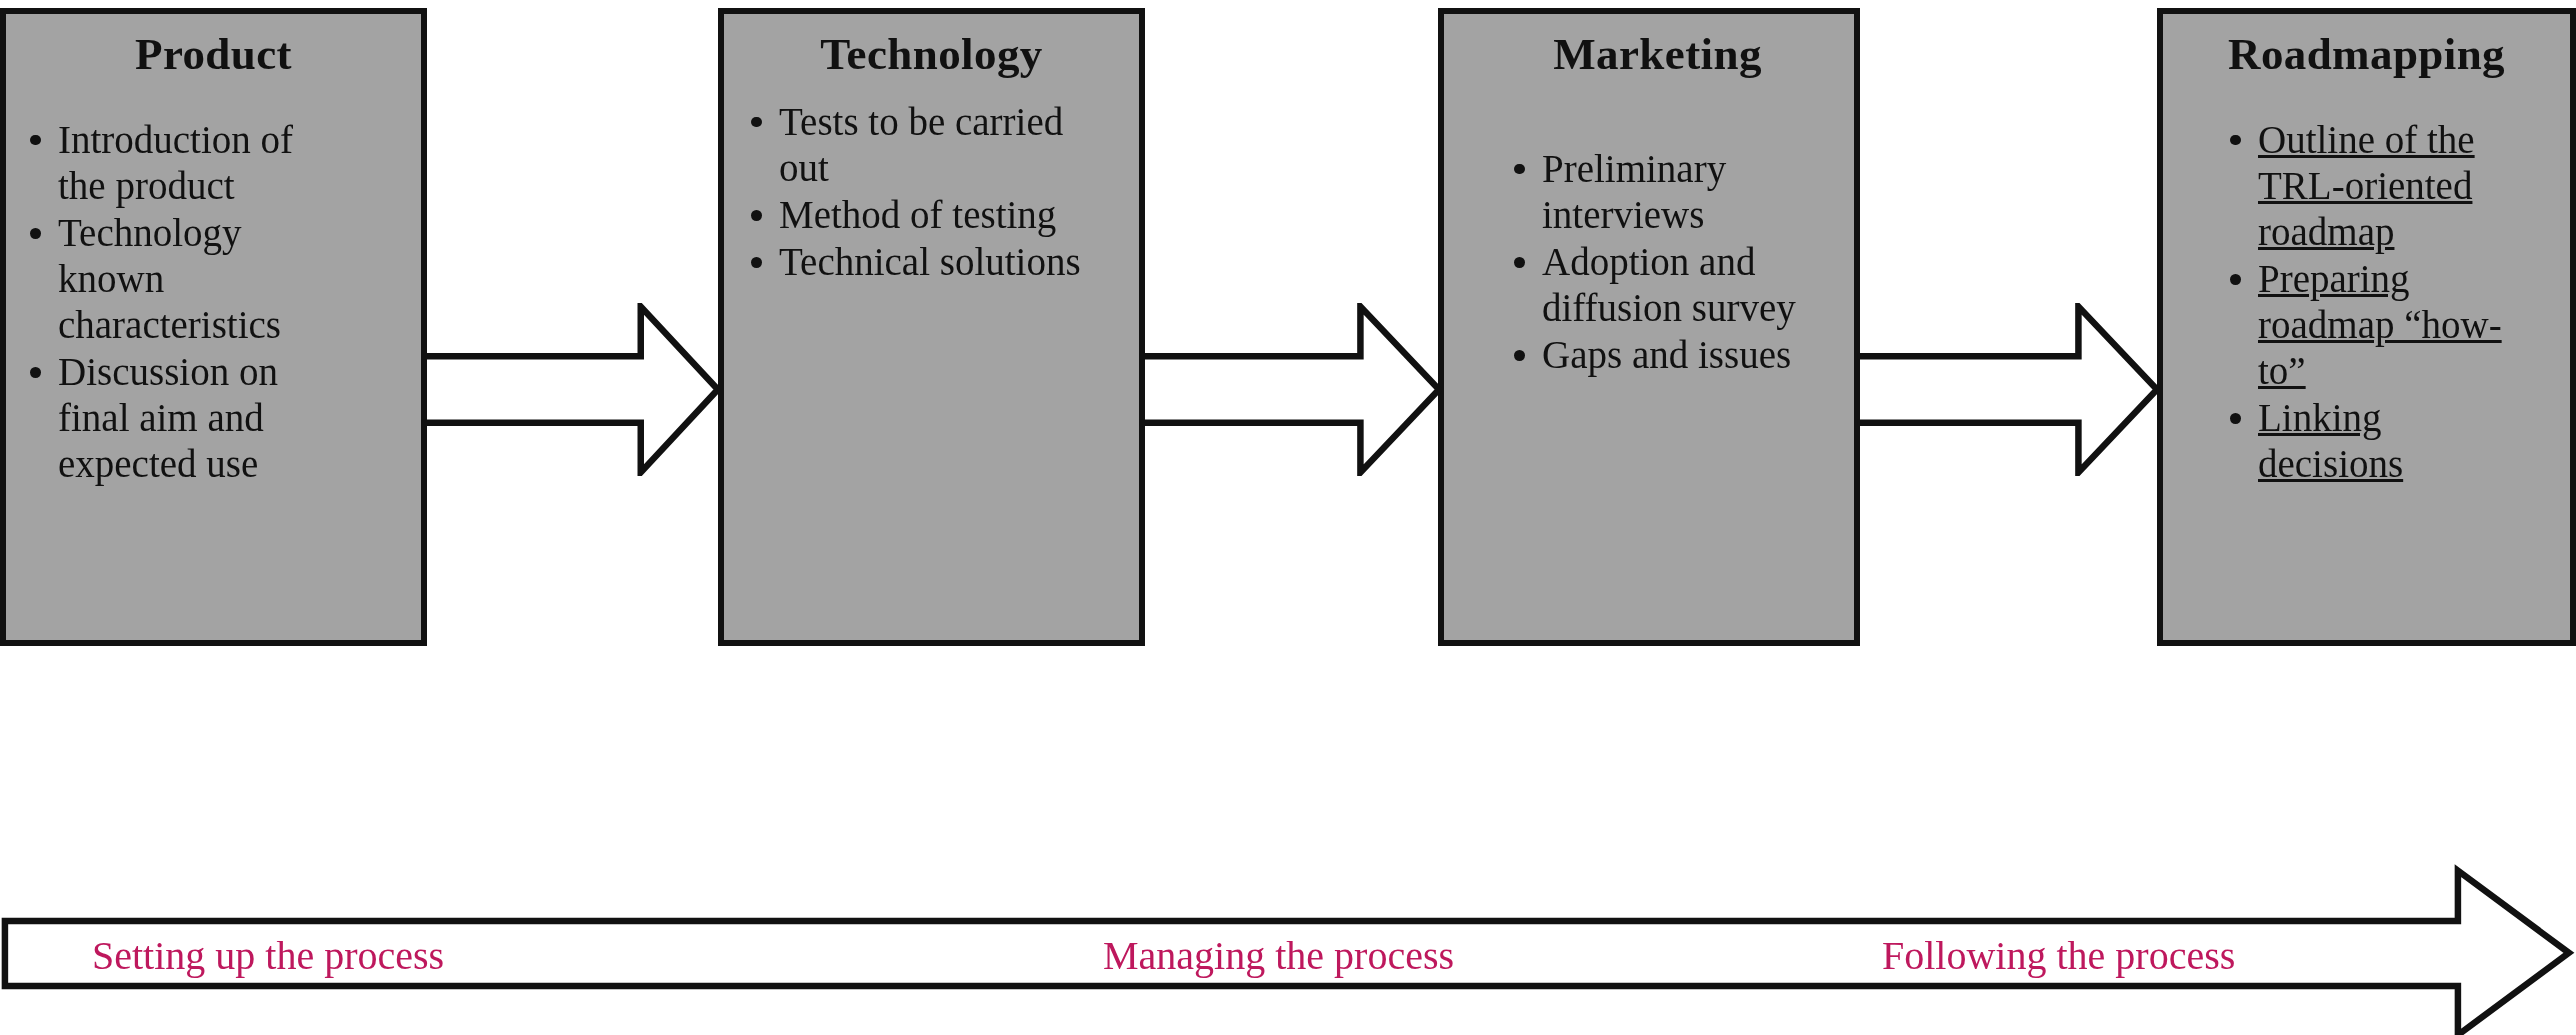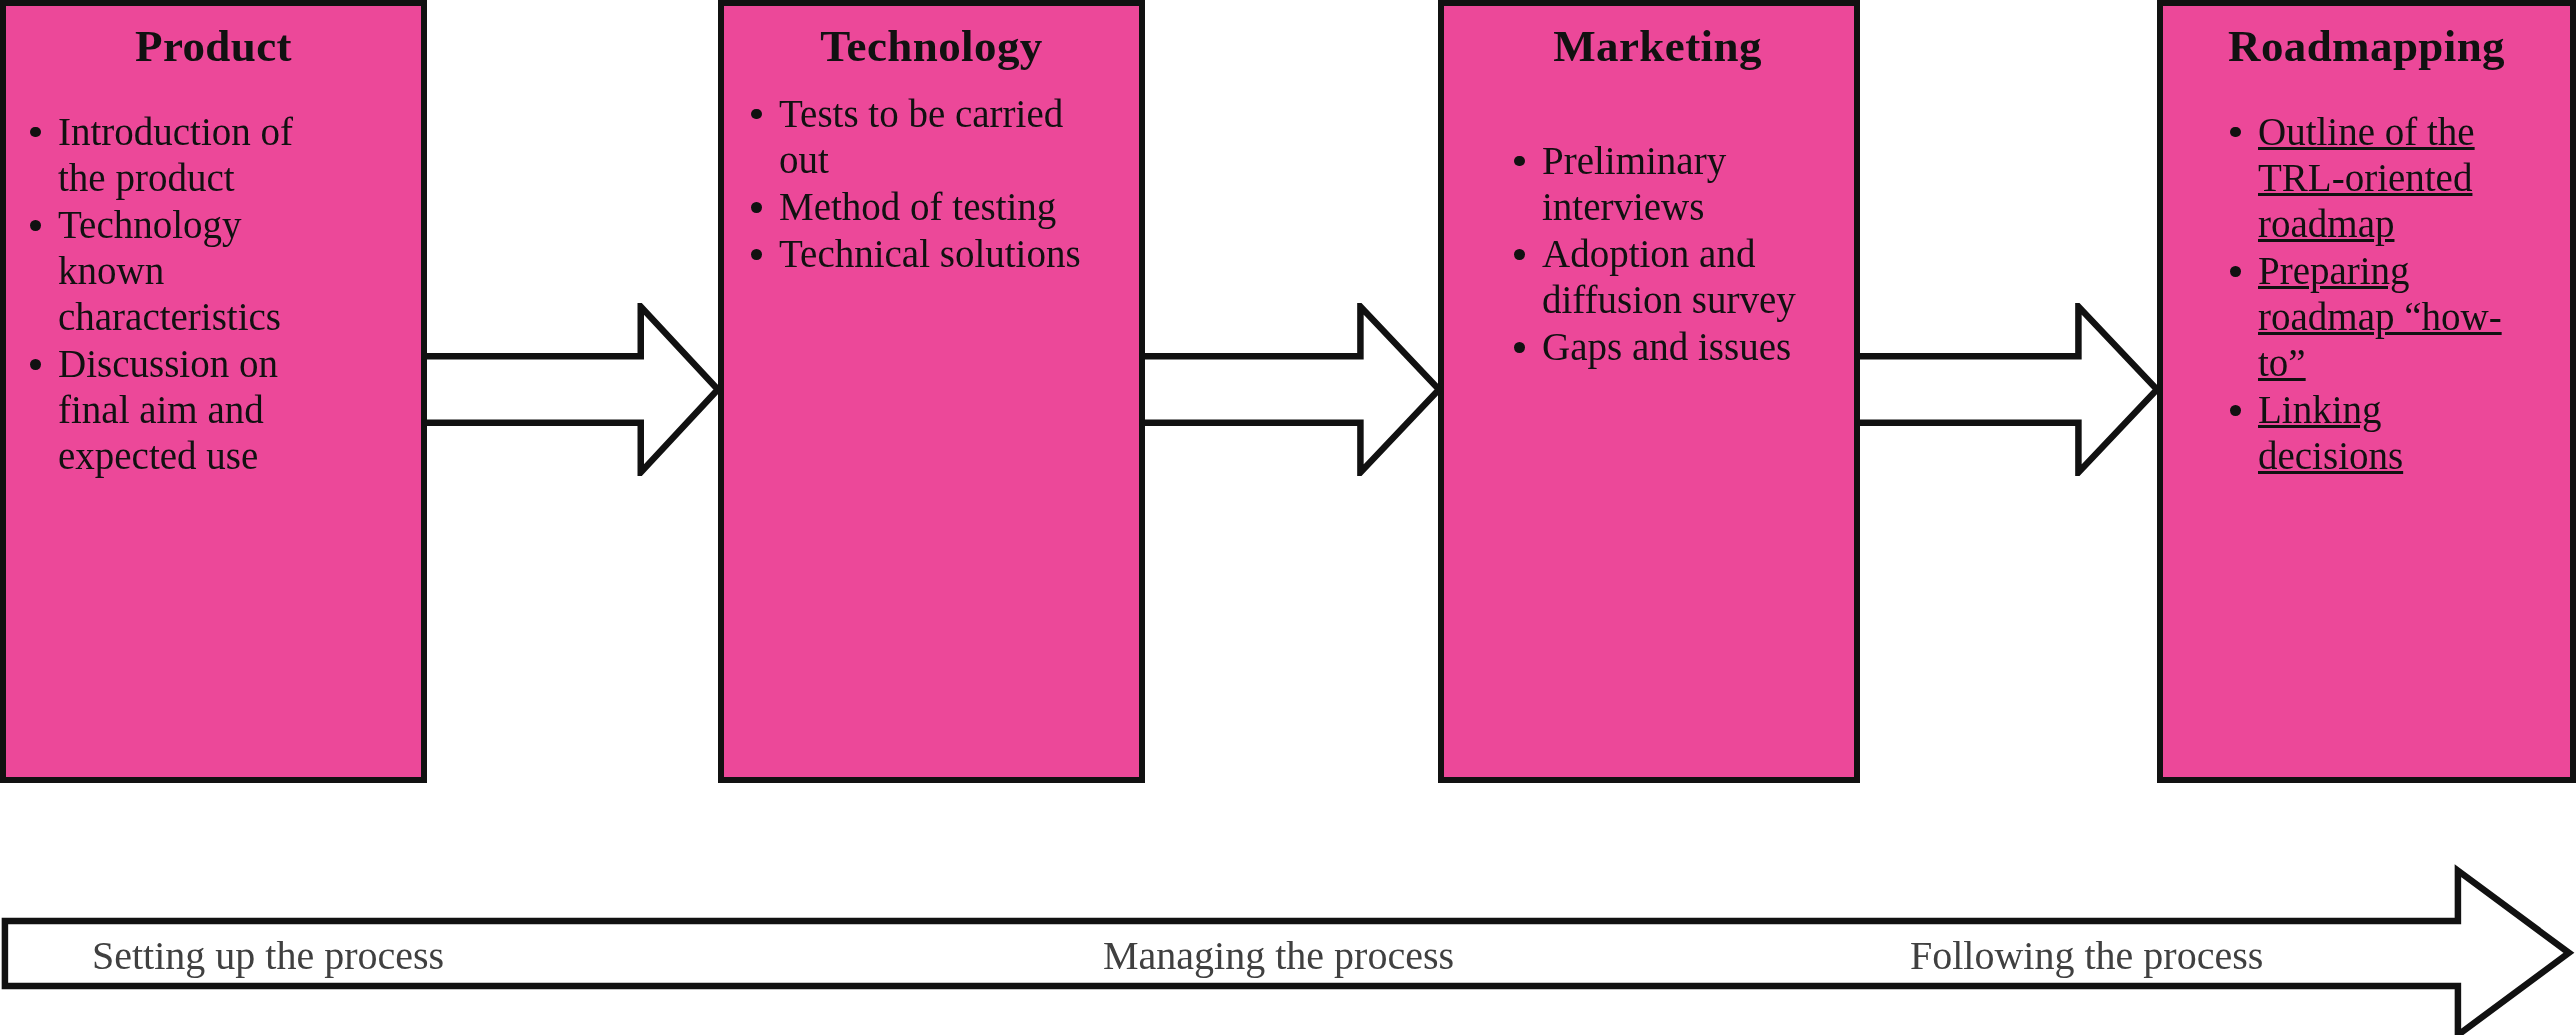--- a/index.html
+++ b/index.html
@@ -12,23 +12,23 @@
     width: 2576px;
     height: 1035px;
     background: #ffffff;
     font-family: "Liberation Serif", "DejaVu Serif", serif;
     overflow: hidden;
   }
   .stage-box {
     position: absolute;
     box-sizing: border-box;
     border: 6.5px solid #111111;
-    background: #ec4899;
-    top: 0;
-    height: 783px;
+    background: #a3a3a3;
+    top: 8px;
+    height: 638px;
   }
   .stage-title {
     text-align: center;
     font-weight: bold;
     font-size: 45px;
     line-height: 1.05;
     color: #111111;
     margin-top: 17.3px;
     letter-spacing: 0.4px;
   }
@@ -62,21 +62,21 @@
     overflow: visible;
   }
 
   
   .process-bar {
     position: absolute;
     overflow: visible;
   }
   .process-label {
     position: absolute;
-    color: #404040;
+    color: #be185d;
     font-size: 40px;
     line-height: 1;
     white-space: nowrap;
   }
 </style>
 </head>
 <body>
 
 <div id="canvas">
 
@@ -135,16 +135,16 @@
   </div>
 
   <div class="process-bar" style="left:0px; top:862px; width:2576px; height:173px;">
     <svg width="2576" height="173" viewBox="0 0 3570 240">
       <path d="M 5,82 L 3408,82 L 3408,12 L 3562,126 L 3408,240 L 3408,172 L 5,172 Z" fill="none" stroke="#111111" stroke-width="9" stroke-linejoin="miter"></path>
     </svg>
   </div>
 
   <div class="process-label" style="left:92px; top:936px;">Setting up the process</div>
   <div class="process-label" style="left:1103px; top:936px;">Managing the process</div>
-  <div class="process-label" style="left:1882px; top:936px;margin-left:28px;">Following the process</div>
+  <div class="process-label" style="left:1882px; top:936px;">Following the process</div>
 
 </div>
 
 
 </body></html>

